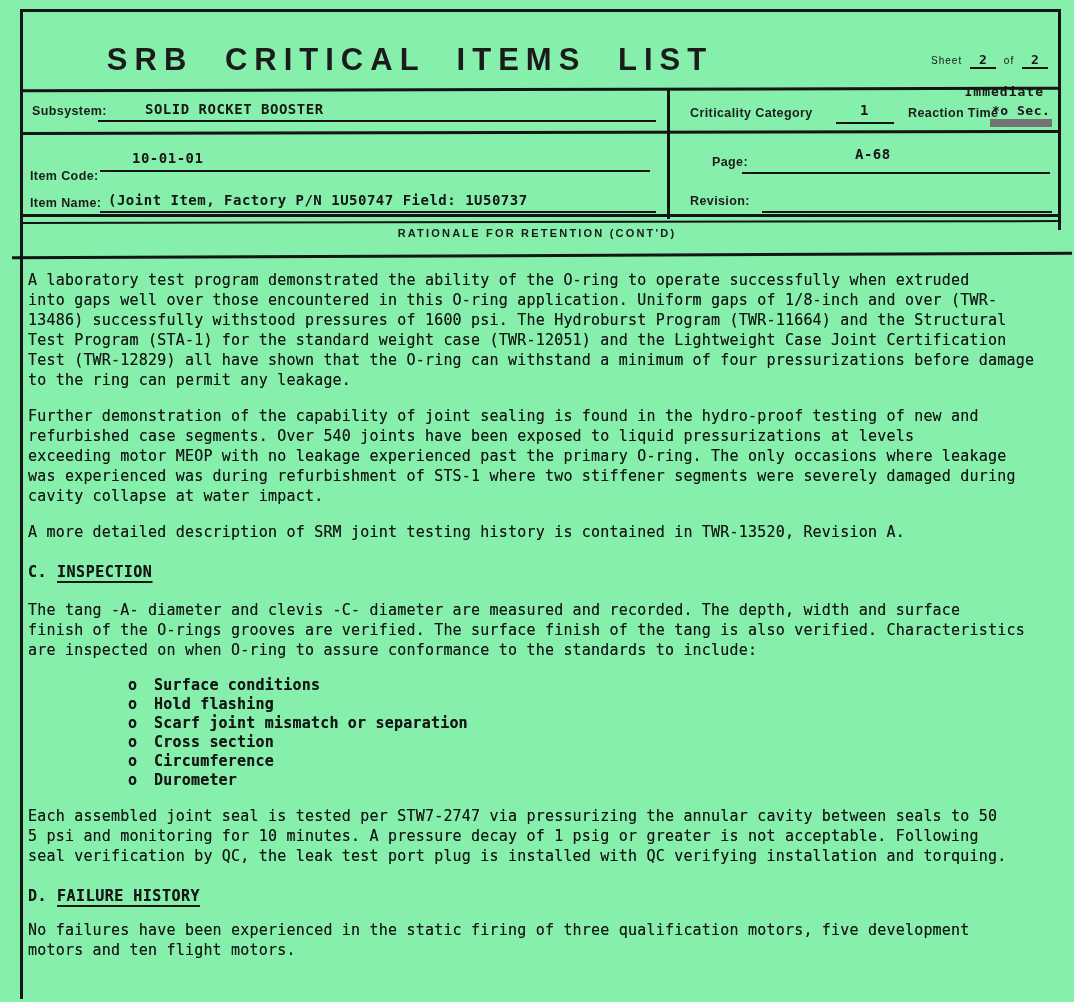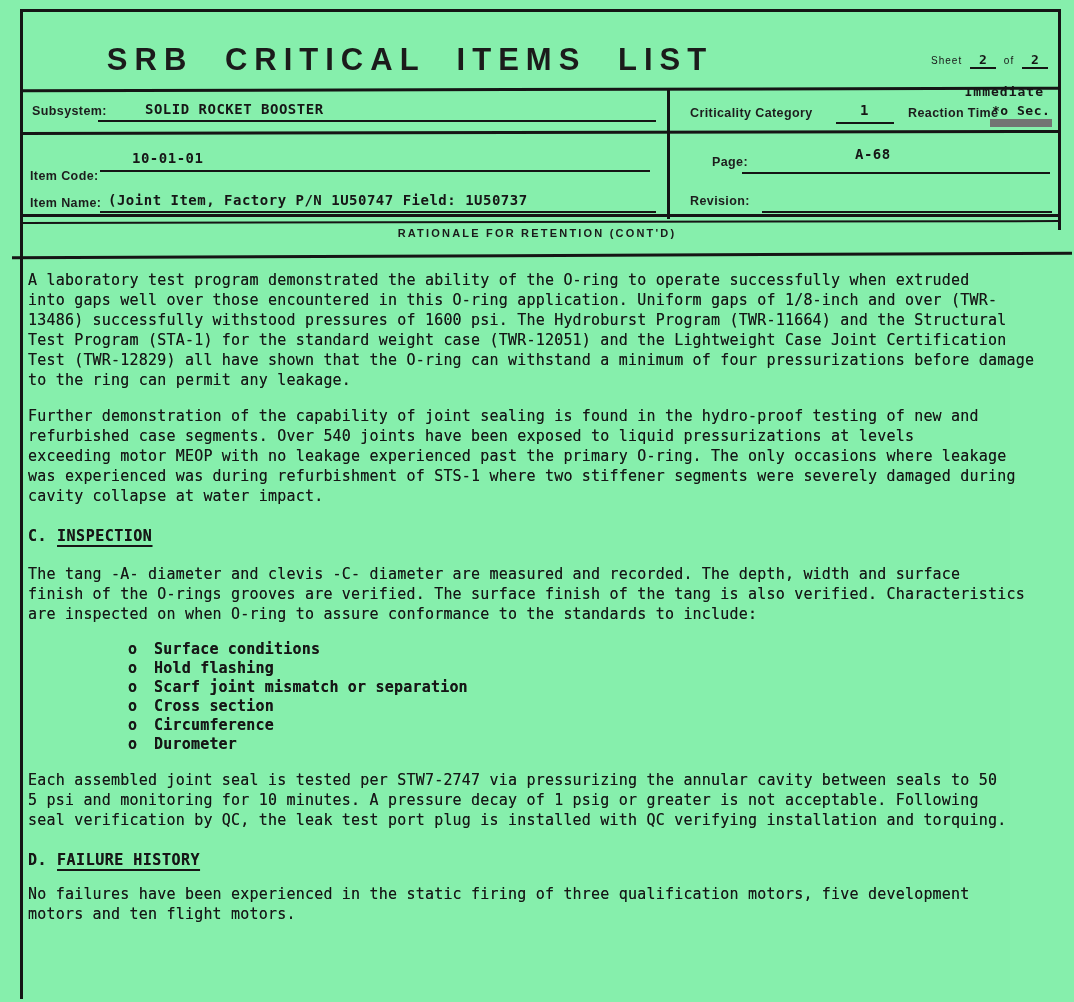--- a/index.html
+++ b/index.html
@@ -132,20 +132,21 @@
 into gaps well over those encountered in this O-ring application.  Uniform gaps of 1/8-inch and over (TWR-
 13486) successfully withstood pressures of 1600 psi.  The Hydroburst Program (TWR-11664) and the Structural
 Test Program (STA-1) for the standard weight case (TWR-12051) and the Lightweight Case Joint Certification
 Test (TWR-12829) all have shown that the O-ring can withstand a minimum of four pressurizations before damage
 to the ring can permit any leakage.</div>
     <div class="para">Further demonstration of the capability of joint sealing is found in the hydro-proof testing of new and
 refurbished case segments.  Over 540 joints have been exposed to liquid pressurizations at levels
 exceeding motor MEOP with no leakage experienced past the primary O-ring.  The only occasions where leakage
 was experienced was during refurbishment of STS-1 where two stiffener segments were severely damaged during
 cavity collapse at water impact.</div>
+    <div class="para">A more detailed description of SRM joint testing history is contained in TWR-13520, Revision A.</div>
 
     <div class="sec-head">
       <span>C.</span><span class="sec-title">INSPECTION</span>
     </div>
 
     <div class="para mt18">The tang -A- diameter and clevis -C- diameter are measured and recorded.  The depth, width and surface
 finish of the O-rings grooves are verified.  The surface finish of the tang is also verified.  Characteristics
 are inspected on when O-ring to assure conformance to the standards to include:</div>
 
     <div class="bullets">

